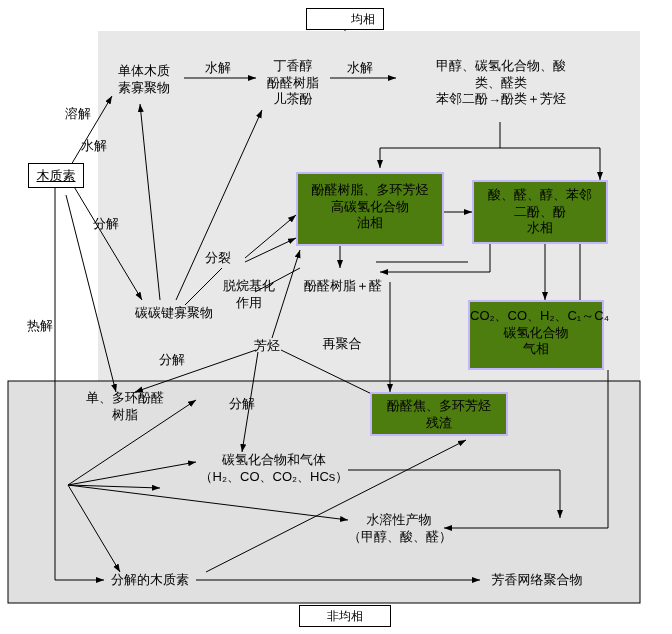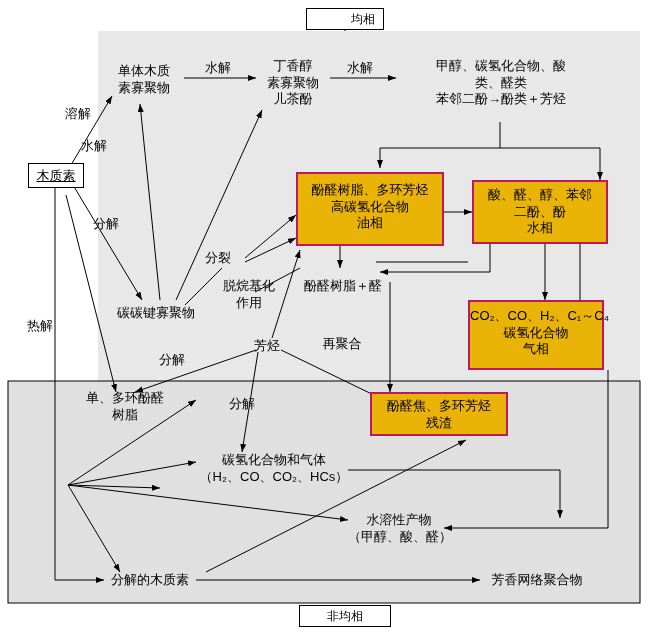--- a/index.html
+++ b/index.html
@@ -34,22 +34,22 @@
   }
   .lbl {
     position: absolute;
     box-sizing: border-box;
     text-align: center;
     line-height: 1.3;
     color: #000000;
     white-space: pre;
   }
   .boxed {
-    border: 2px solid #be185d;
-    background: #eab308;
+    border: 2px solid #c4b5fd;
+    background: #4d7c0f;
   }
   .boxed-thin {
     border: 1px solid #000000;
     background: #ffffff;
   }
   .plain {
     background: transparent;
   }
   .f11 { font-size: 13px; }
   .f12 { font-size: 12px; }
@@ -143,36 +143,36 @@
   <div class="lbl boxed-thin f12" style="left:306px; top:8px; width:78px; height:22px; padding-top:3px;padding-left:36px;">均相</div>
 
   <div class="lbl boxed-thin f12" style="left:299px; top:605px; width:92px; height:22px; padding-top:3px;">非均相</div>
 
   <div class="node boxed-thin f11" style="left:28px; top:163px; width:56px; height:25px; padding-top:4px;text-decoration:underline;">木质素</div>
 
   <div class="node plain f11" style="left:103px; top:63px; width:82px; height:34px;">单体木质
 素寡聚物</div>
 
   <div class="node plain f11" style="left:254px; top:58px; width:78px; height:50px;">丁香醇
-素寡聚物
+酚醛树脂
 儿茶酚</div>
 
   <div class="node plain f11" style="left:392px; top:58px; width:218px; height:52px;">甲醇、碳氢化合物、酸
 类、醛类
 苯邻二酚→酚类＋芳烃</div>
 
   <div class="node boxed f11" style="left:296px; top:172px; width:148px; height:74px; padding-top:8px;">酚醛树脂、多环芳烃
 高碳氢化合物
 油相</div>
 
   <div class="node boxed f11" style="left:472px; top:180px; width:136px; height:64px; padding-top:5px;">酸、醛、醇、苯邻
 二酚、酚
 水相</div>
 
-  <div class="node plain f11" style="left:108px; top:305px; width:96px; height:16px;">碳碳键寡聚物</div>
+  <div class="node plain f11" style="left:126px; top:305px; width:96px; height:16px;">碳碳键寡聚物</div>
 
   <div class="node plain f11" style="left:296px; top:278px; width:94px; height:16px;">酚醛树脂＋醛</div>
 
   <div class="node boxed f11" style="left:468px; top:300px; width:136px; height:70px; padding-top:6px;">CO₂、CO、H₂、C₁～C₄
 碳氢化合物
 气相</div>
 
   <div class="node plain f11" style="left:248px; top:338px; width:38px; height:16px;">芳烃</div>
 
   <div class="node plain f11" style="left:78px; top:390px; width:94px; height:34px;">单、多环酚醛

